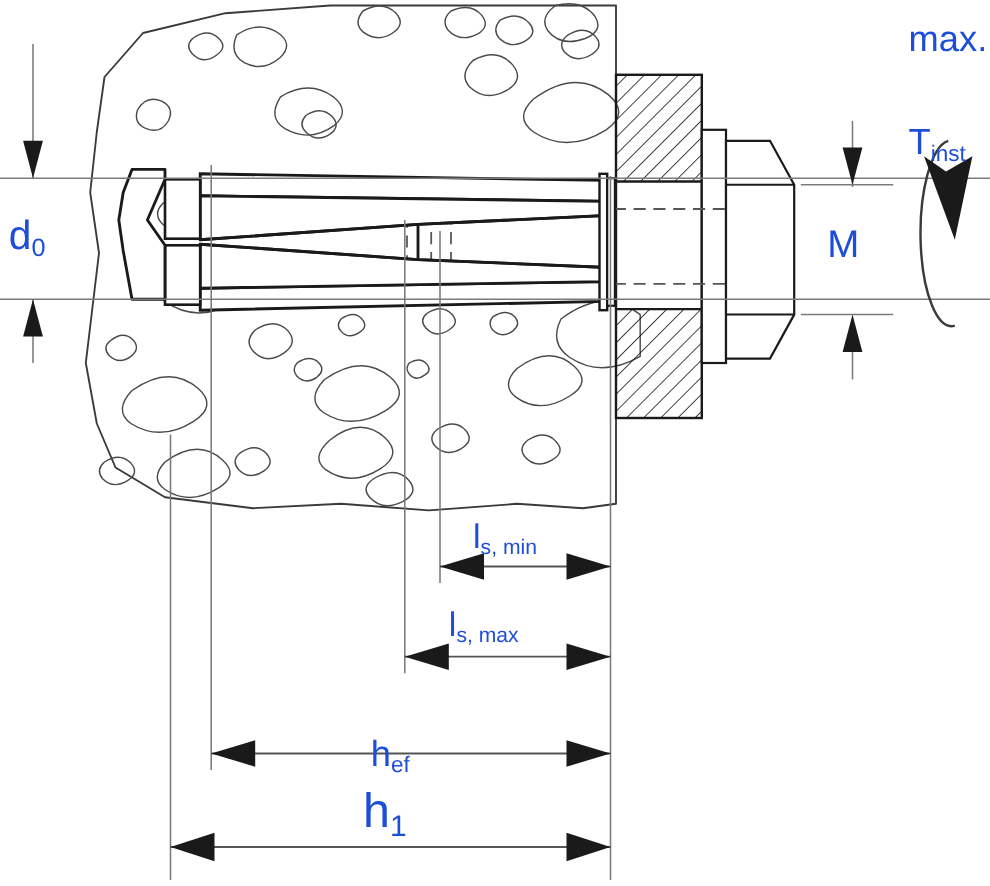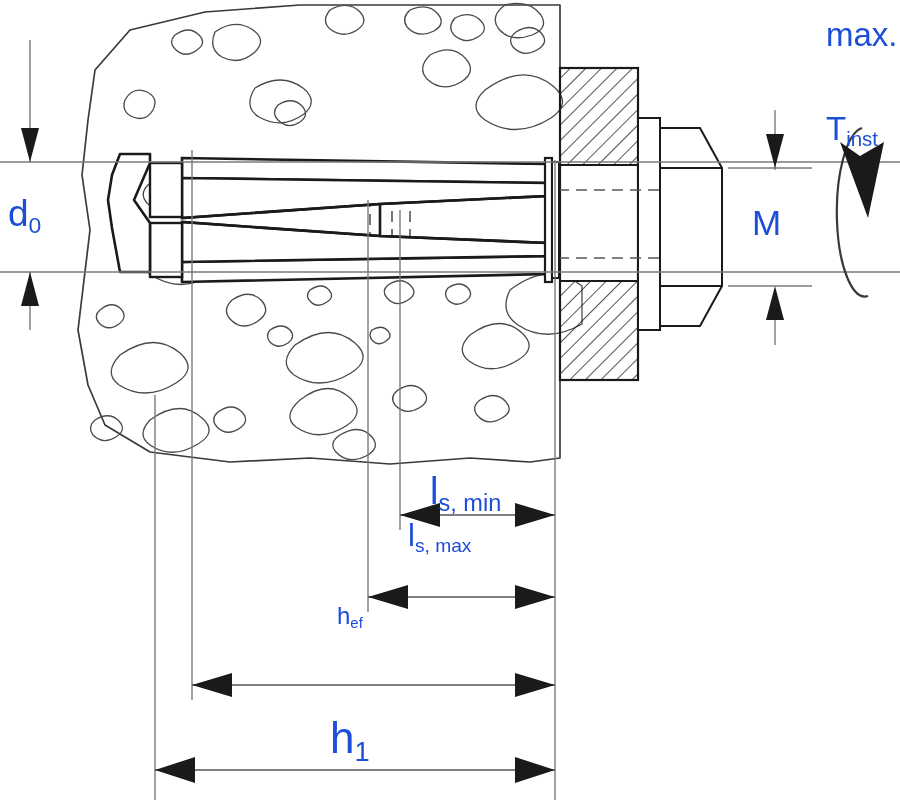--- a/index.html
+++ b/index.html
@@ -6,23 +6,23 @@
   body{width:900px;height:805px;overflow:hidden;
        font-family:"Liberation Sans",sans-serif;color:#1a1a1a;}
   #stage{position:relative;width:900px;height:805px;background:#fff;}
   svg#drawing{position:absolute;left:0;top:0;width:900px;height:805px;}
   .lbl{position:absolute;white-space:nowrap;color:#1d4ed8;line-height:1;}
   .lbl .sub{font-size:0.62em;vertical-align:baseline;position:relative;top:0.30em;}
   #lbl-d0{left:8px;top:195px;font-size:37px;text-align:right;}
   #lbl-M{left:752px;top:205px;font-size:35px;}
   #lbl-maxT{left:826px;top:18px;font-size:33px;}
   #lbl-Tinst{left:826px;top:64px;font-size:33px;margin-top:48px;}
-  #lbl-lsmin{left:430px;top:472px;font-size:38px;}
-  #lbl-lsmax{left:408px;top:520px;font-size:31px;}
-  #lbl-hef{left:337px;top:604px;font-size:24px;}
+  #lbl-lsmin{left:430px;top:472px;font-size:31px;}
+  #lbl-lsmax{left:408px;top:552px;font-size:31px;}
+  #lbl-hef{left:337px;top:668px;font-size:33px;}
   #lbl-h1{left:330px;top:716px;font-size:44px;}
 </style>
 </head>
 <body>
 
 <div id="stage">
 
 <svg id="drawing" viewBox="0 0 900 805">
   <defs>
     <pattern id="hatch45" width="11" height="11" patternUnits="userSpaceOnUse" patternTransform="rotate(45)">

